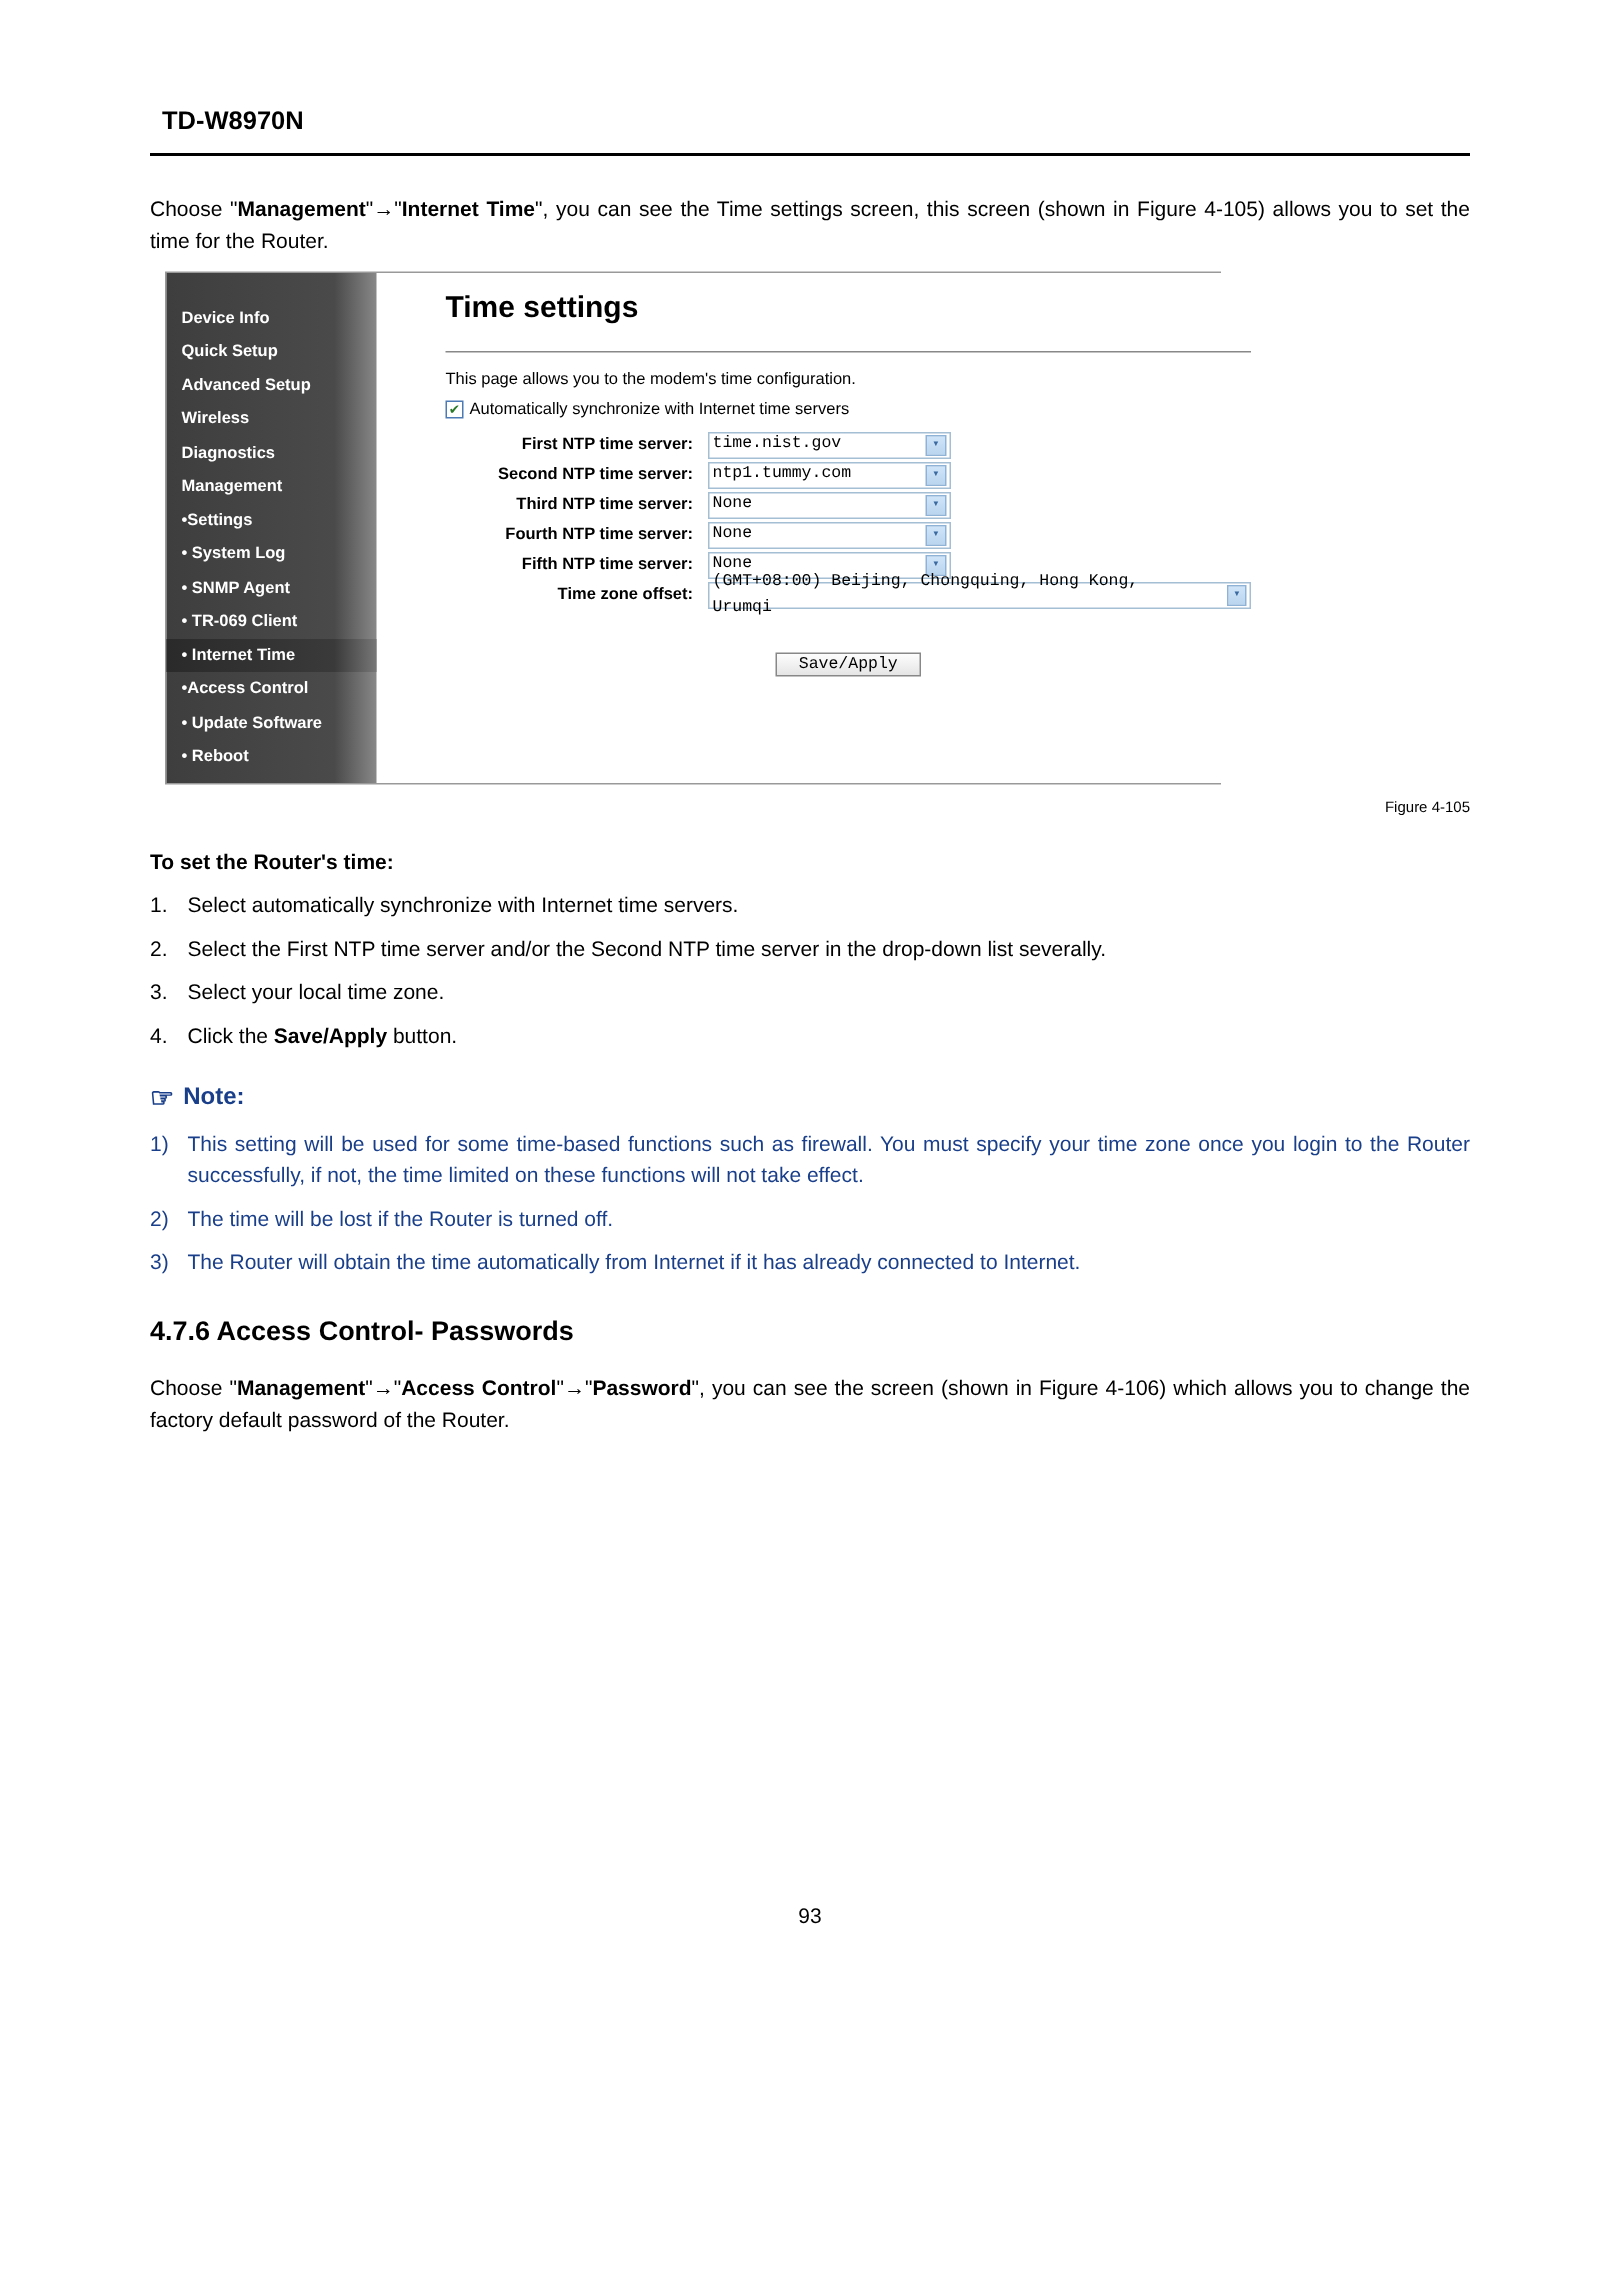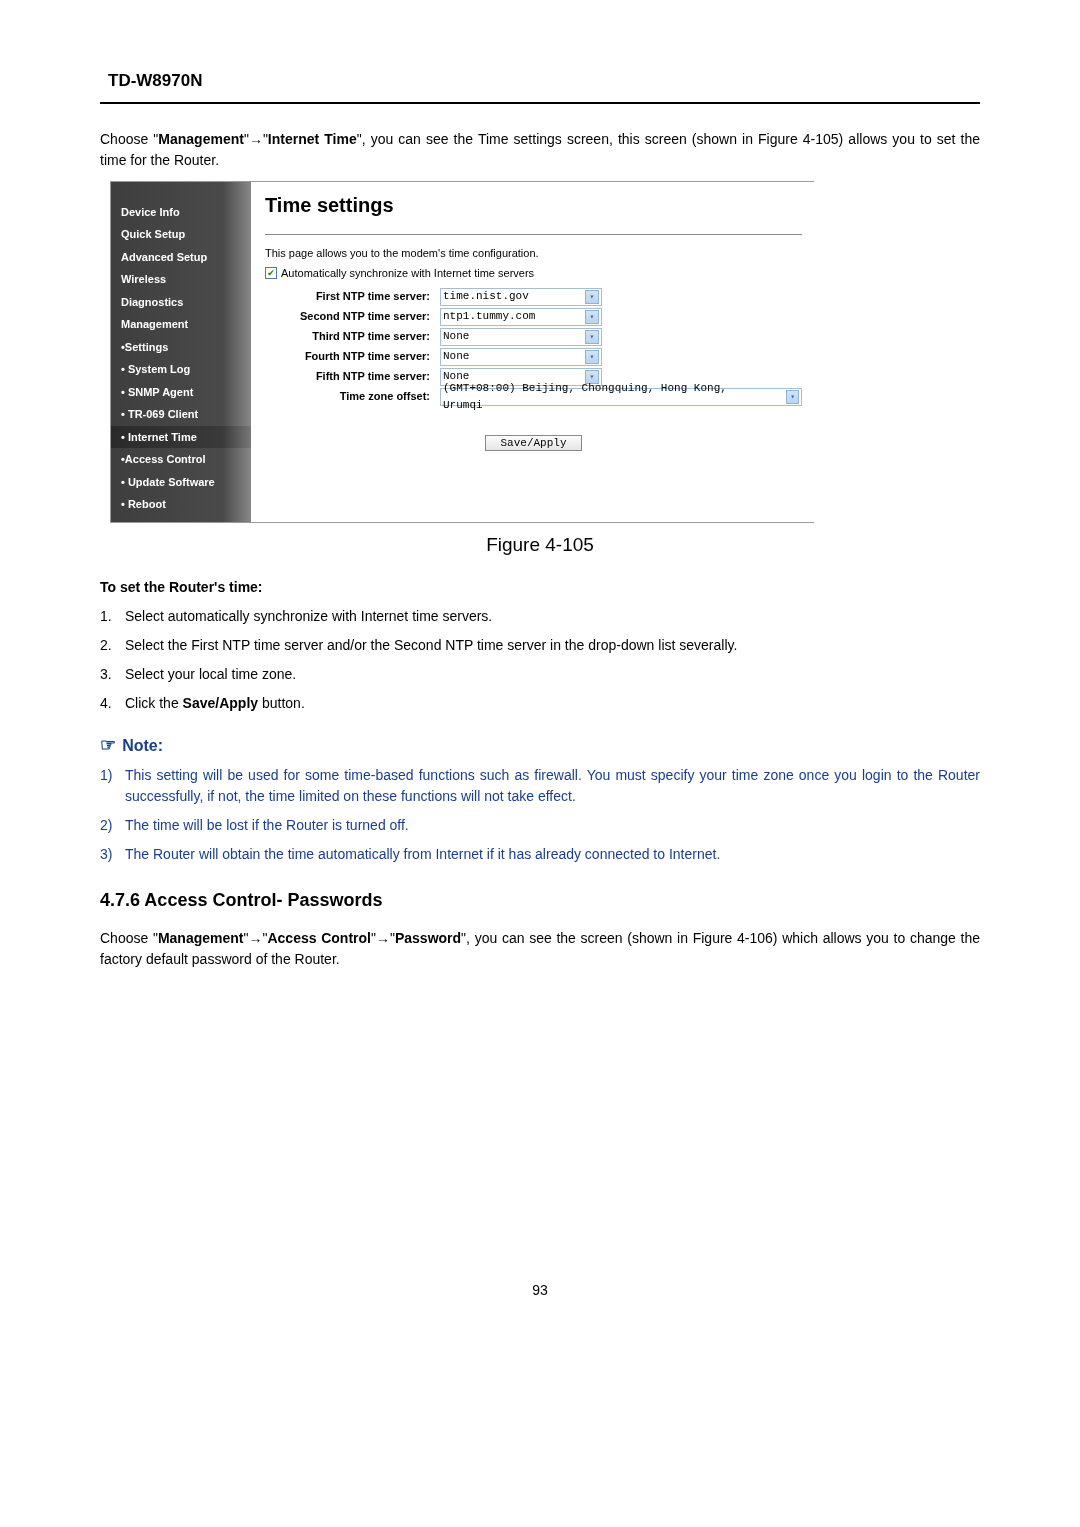--- a/index.html
+++ b/index.html
@@ -60,20 +60,21 @@
       font-size: 11px;
       white-space: nowrap;
     }
     .sidebar-item.active {
       background: linear-gradient(to right, #2a2a2a, #3a3a3a 80%, #777);
     }
     .content-pane {
       flex: 1;
       background: #fff;
       padding: 8px 14px 14px 14px;
+      margin-left: 32px;
     }
     .content-pane h2 {
       font-family: Arial;
       font-size: 20px;
       font-weight: bold;
       margin-bottom: 14px;
     }
     .hr-line {
       border: none;
       border-top: 1px solid #888;
@@ -142,22 +143,22 @@
       margin-top: 28px;
     }
     .save-btn {
       font-family: "Courier New", monospace;
       font-size: 11px;
       border: 1px solid #888;
       background: linear-gradient(#fdfdfd, #e5e5e5);
       padding: 1px 14px;
     }
     .figure-caption {
-      text-align: center;
-      font-size: 19px;
+      text-align: right;
+      font-size: 10px;
       margin: 8px 0 18px 0;
     }
     .subhead-bold {
       font-weight: bold;
       margin: 10px 0 8px 0;
     }
     ol.steps {
       padding-left: 0;
       list-style: none;
       margin-bottom: 18px;

